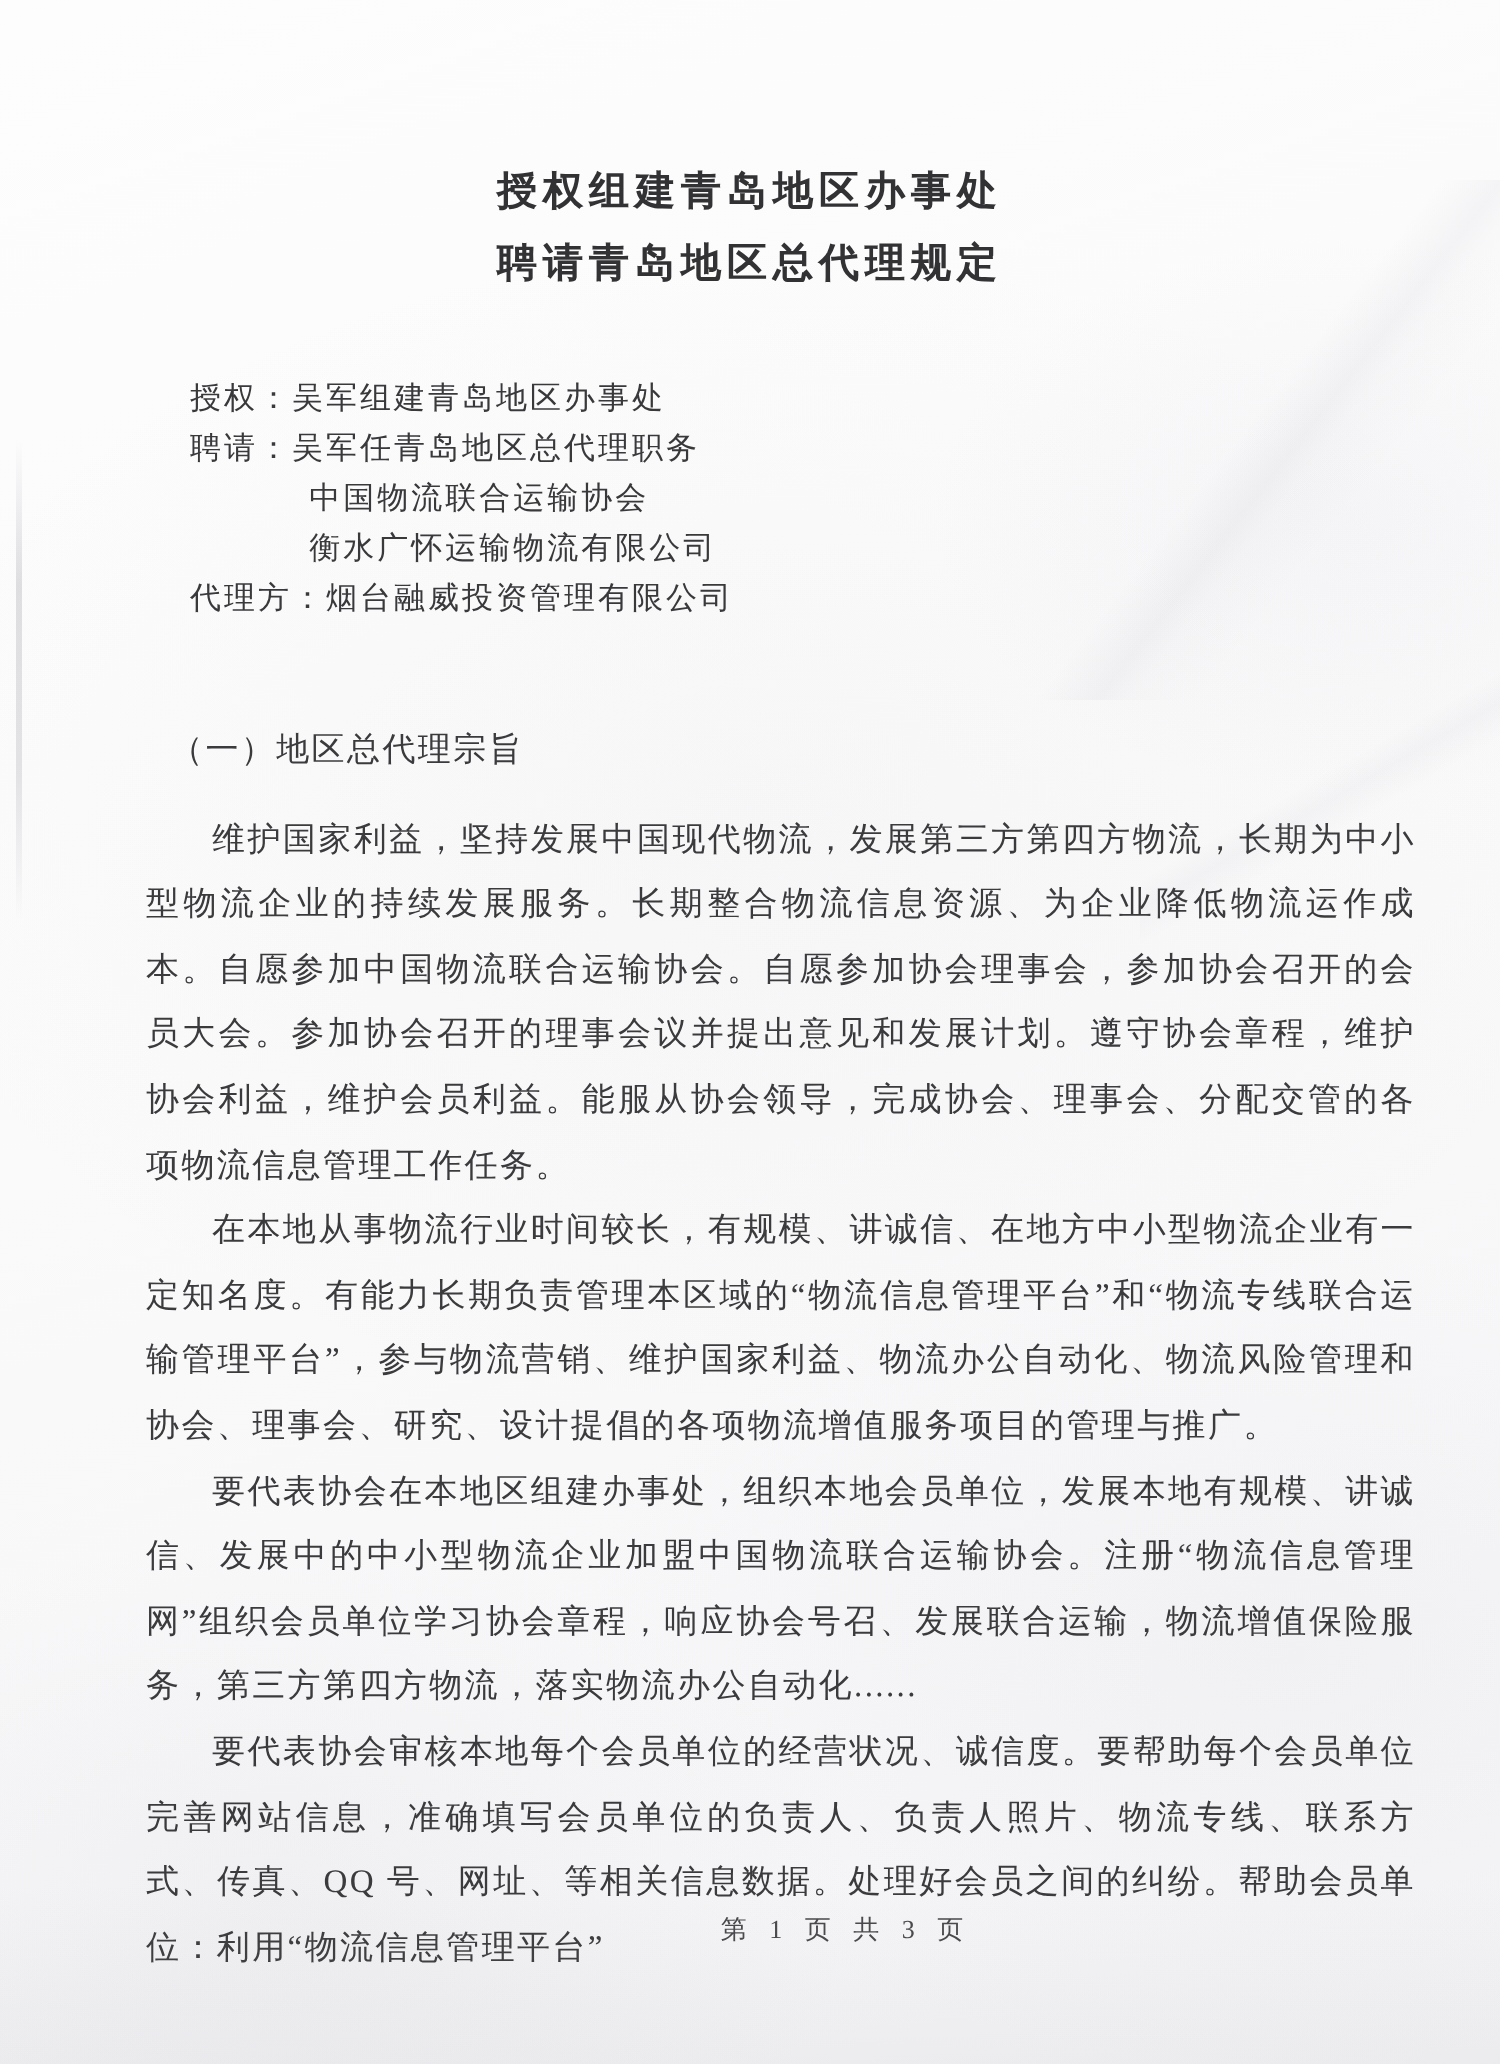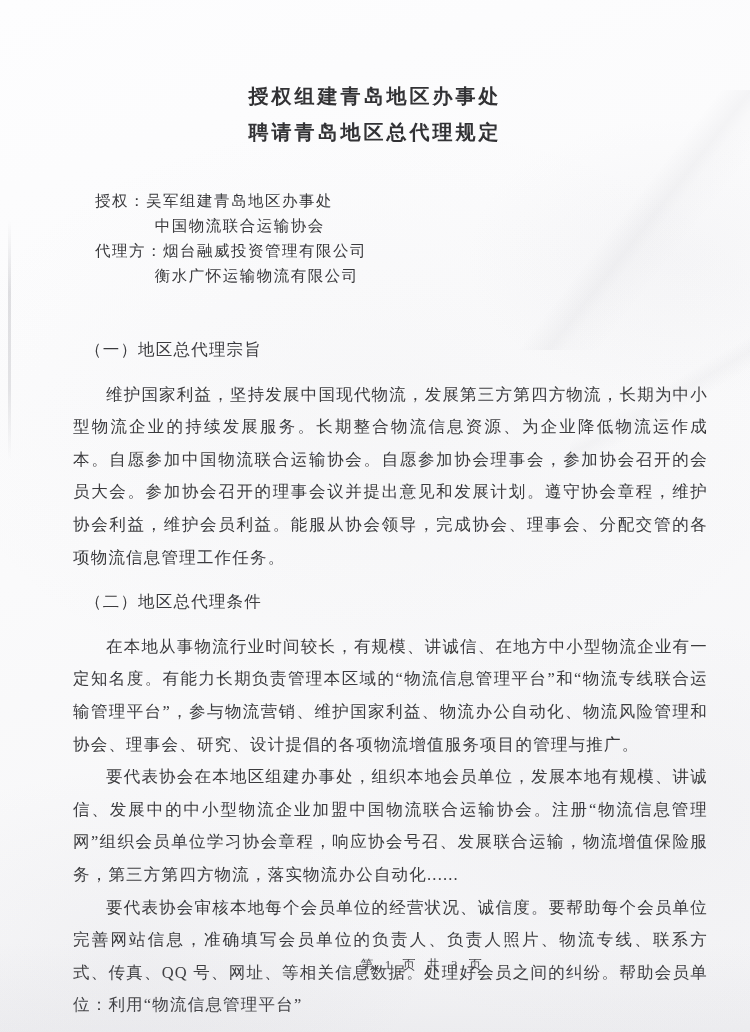--- a/index.html
+++ b/index.html
@@ -42,21 +42,21 @@
 
   .doc-title{
     margin:0;padding-top:78px;text-align:center;
     font-size:20px;font-weight:bold;color:#323235;
     line-height:36px;letter-spacing:3px;
   }
   .header-fields{
     margin:38px 0 0 95px;
     font-size:15.5px;line-height:25px;letter-spacing:1.5px;color:#39393c;
   }
-  .header-field-row{white-space:nowrap;}
+  .header-field-row{white-space:nowrap;font-family:Liberation Mono, monospace;}
   .header-field-row.cont{padding-left:3.85em;}
   .hf-label{font-weight:normal;}
 
   .body-text{
     margin:46px 42px 0 73px;
     font-size:16.5px;line-height:32.6px;letter-spacing:1.2px;
     text-align:justify;color:#3b3b3e;
   }
   .section-heading{margin:12px;font-size:16.5px;font-weight:normal;}
   .section-para{margin:0;text-indent:2em;}
@@ -75,28 +75,28 @@
   <div class="crease-mid"></div>
   <div class="bottom-mottle"></div>
 
   <h1 class="doc-title">
     <span>授权组建青岛地区办事处</span><br>
     <span>聘请青岛地区总代理规定</span>
   </h1>
 
   <div class="header-fields">
       <div class="header-field-row"><span class="hf-label">授权：</span><span>吴军组建青岛地区办事处</span></div>
+      <div class="header-field-row"><span class="hf-label">聘请：</span><span>吴军任青岛地区总代理职务</span></div>
       <div class="header-field-row cont"><span>中国物流联合运输协会</span></div>
+      <div class="header-field-row cont"><span>衡水广怀运输物流有限公司</span></div>
       <div class="header-field-row"><span class="hf-label">代理方：</span><span>烟台融威投资管理有限公司</span></div>
-      <div class="header-field-row cont"><span>衡水广怀运输物流有限公司</span></div>
     </div>
 
   <div class="body-text">
       <div class="section-heading">（一）地区总代理宗旨</div>
       <p class="section-para">维护国家利益，坚持发展中国现代物流，发展第三方第四方物流，长期为中小型物流企业的持续发展服务。长期整合物流信息资源、为企业降低物流运作成本。自愿参加中国物流联合运输协会。自愿参加协会理事会，参加协会召开的会员大会。参加协会召开的理事会议并提出意见和发展计划。遵守协会章程，维护协会利益，维护会员利益。能服从协会领导，完成协会、理事会、分配交管的各项物流信息管理工作任务。</p>
-      <div class="section-heading">（二）地区总代理条件</div>
       <p class="section-para">在本地从事物流行业时间较长，有规模、讲诚信、在地方中小型物流企业有一定知名度。有能力长期负责管理本区域的“物流信息管理平台”和“物流专线联合运输管理平台”，参与物流营销、维护国家利益、物流办公自动化、物流风险管理和协会、理事会、研究、设计提倡的各项物流增值服务项目的管理与推广。</p>
       <p class="section-para">要代表协会在本地区组建办事处，组织本地会员单位，发展本地有规模、讲诚信、发展中的中小型物流企业加盟中国物流联合运输协会。注册“物流信息管理网”组织会员单位学习协会章程，响应协会号召、发展联合运输，物流增值保险服务，第三方第四方物流，落实物流办公自动化......</p>
       <p class="section-para">要代表协会审核本地每个会员单位的经营状况、诚信度。要帮助每个会员单位完善网站信息，准确填写会员单位的负责人、负责人照片、物流专线、联系方式、传真、QQ 号、网址、等相关信息数据。处理好会员之间的纠纷。帮助会员单位：利用“物流信息管理平台”</p>
     </div>
 
   <div class="page-footer">第 1 页 共 3 页</div>
 </div>
 
 </body></html>

